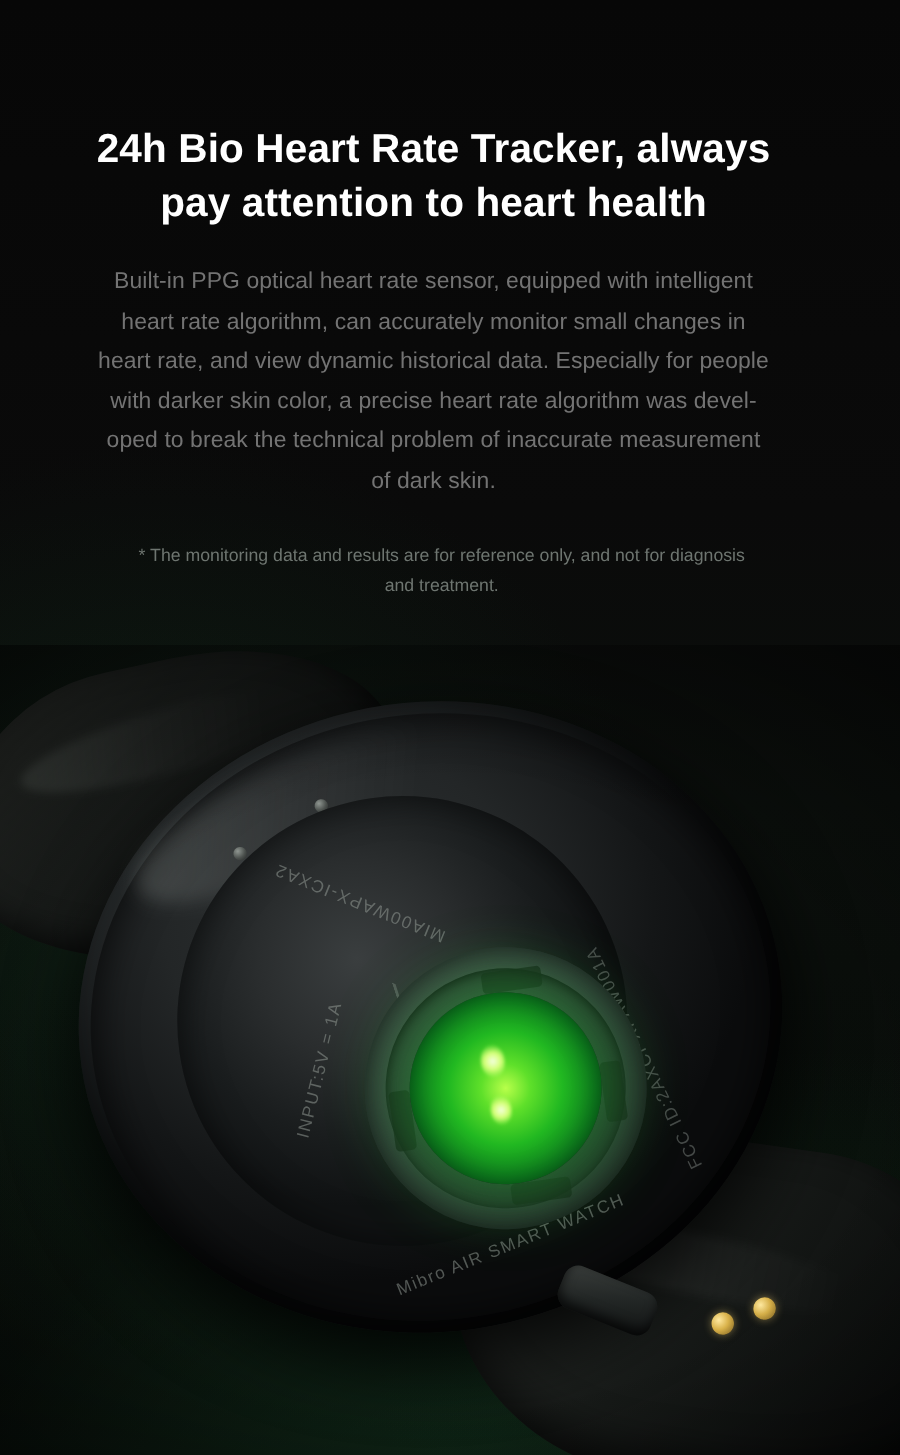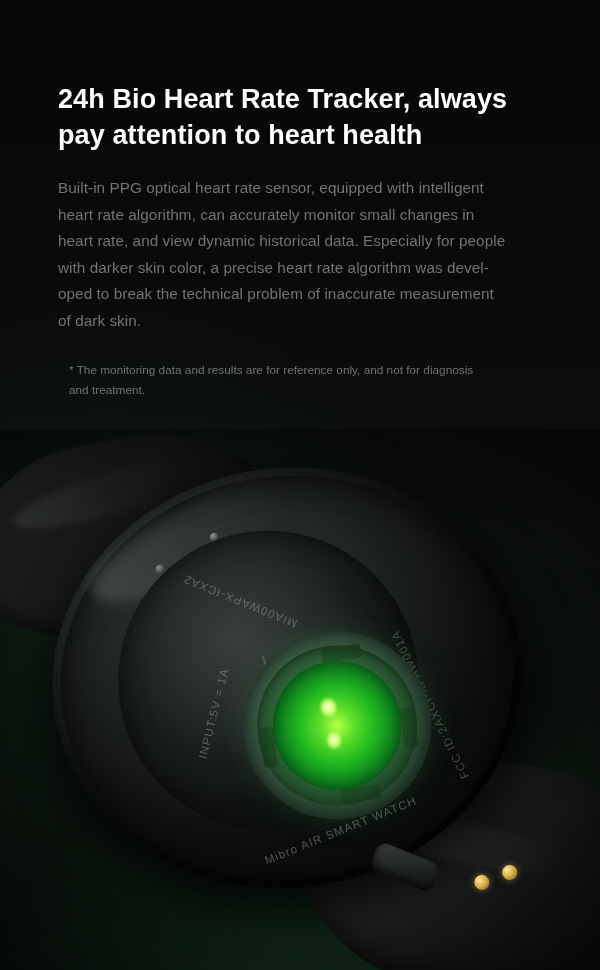--- a/index.html
+++ b/index.html
@@ -28,23 +28,24 @@
     inset: 0;
     background:
       radial-gradient(120% 60% at 50% 105%, rgba(22,62,36,0.55) 0%, rgba(8,20,12,0.25) 45%, rgba(0,0,0,0) 75%),
       radial-gradient(80% 45% at 18% 62%, rgba(20,58,34,0.35) 0%, rgba(0,0,0,0) 70%),
       linear-gradient(180deg, #070707 0%, #0a0a0a 35%, #0b0f0c 55%, #070b08 100%);
   }
 
   
   .text-wrap {
     position: absolute;
-    left: 58px;
+    left: 45px;
     top: 82px;
     width: 488px;
+    text-align: center;
   }
   .headline {
     color: #ffffff;
     font-size: 27px;
     line-height: 1.32;
     font-weight: bold;
     letter-spacing: 0.1px;
     margin: 0 0 22px 0;
     white-space: pre-line;
   }

